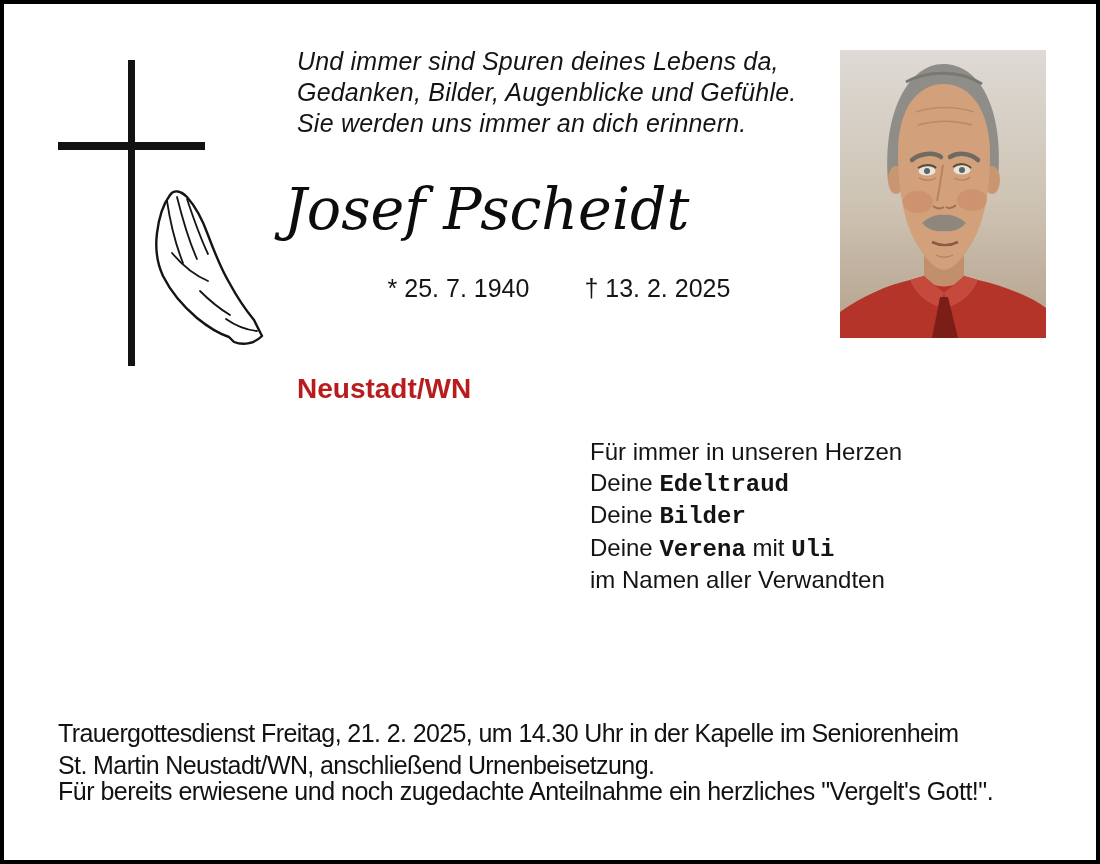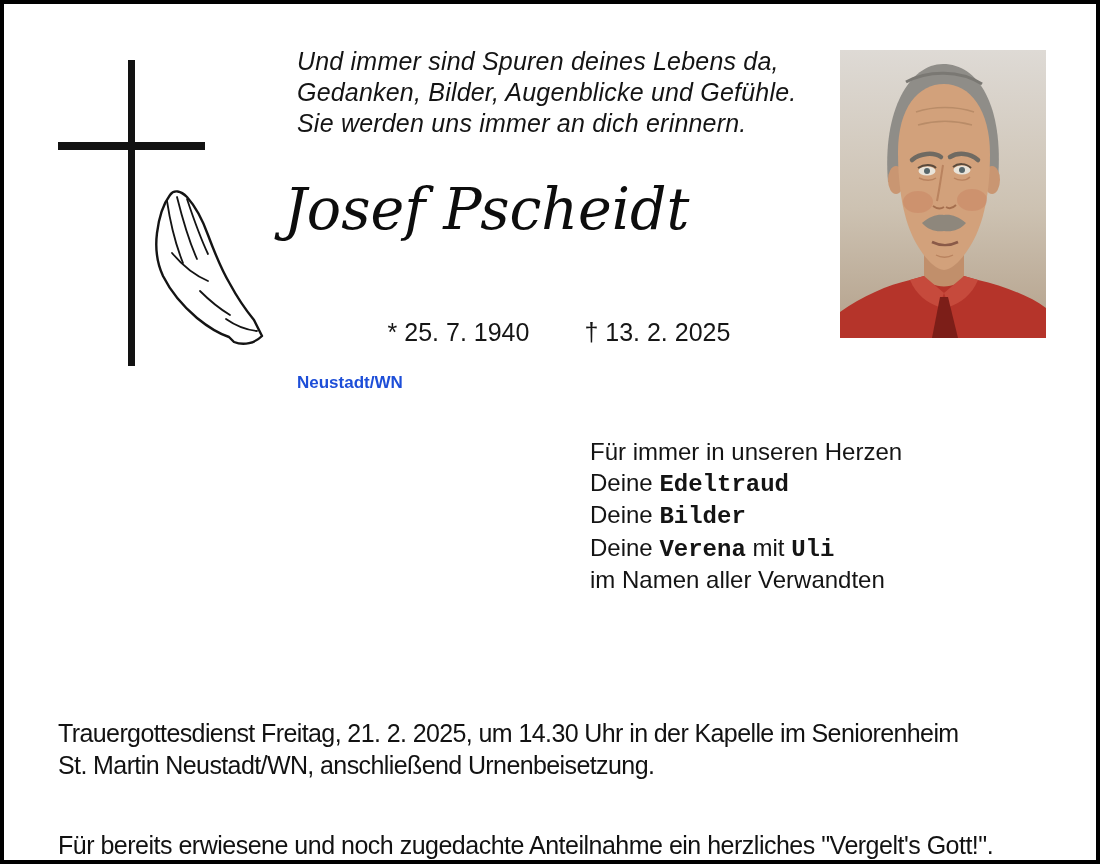--- a/index.html
+++ b/index.html
@@ -23,32 +23,32 @@
   
   .name {
     position:absolute; left:280px; top:168px; width:550px;
     text-align:left;
     font-family:"DejaVu Serif", serif;
     font-style:italic; font-weight:500;
     font-size:57px; line-height:74px; color:#0d0d0d;
   }
   
   .dates { position:absolute; left:280px; top:270px; width:550px; text-align:center; font-size:25px; color:#161616; }
-  .dates .birth { display:inline-block; margin-right:55px;margin-top:44px; }
+  .dates .birth { display:inline-block; margin-right:55px; }
   .dates .death { display:inline-block; }
   
-  .hometown { position:absolute; left:293px; top:369px; font-size:17px; font-weight:bold; color:#1d4ed8; }
+  .hometown { position:absolute; left:293px; top:369px; font-size:28px; font-weight:bold; color:#b91c1c; }
   
   .photo { position:absolute; left:836px; top:46px; width:206px; height:288px; }
   
   .family { position:absolute; left:563px; top:433px; font-size:24px; line-height:30.5px; color:#141414;margin-left:23px; }
   .family b { font-weight:bold;font-family:Liberation Mono, monospace; }
   
   .service { position:absolute; left:54px; top:706px; font-size:25px; line-height:31.5px; letter-spacing:-0.6px; color:#121212;margin-top:8px; }
-  .thanks  { position:absolute; left:54px; top:827px; font-size:25px; letter-spacing:-0.5px; color:#121212; }
+  .thanks  { position:absolute; left:54px; top:773px; font-size:25px; letter-spacing:-0.5px; color:#121212; }
 </style>
 </head>
 <body>
 
 <div class="card">
 
   <div>
     <div class="cross-v"></div>
     <div class="cross-h"></div>
   </div>

